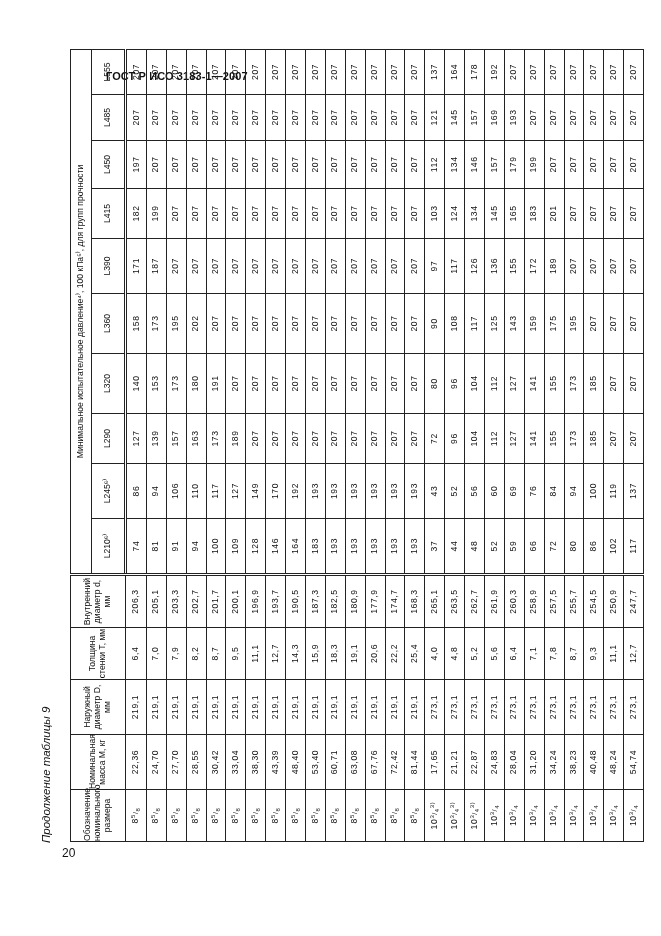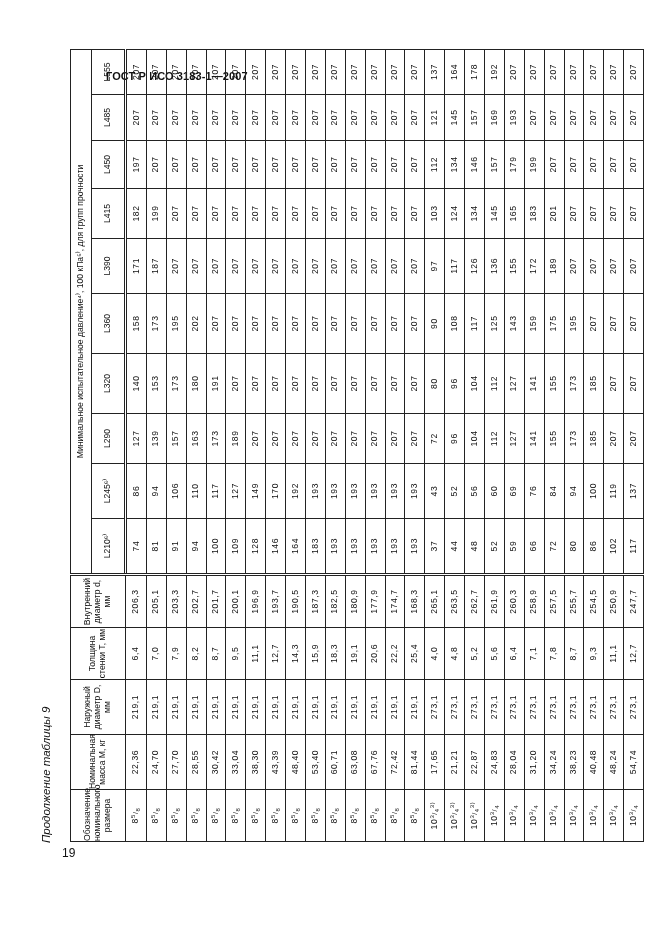--- a/index.html
+++ b/index.html
@@ -19,21 +19,21 @@
   td { height:18.9px; letter-spacing:0.6px; }
   sup { font-size:6px; vertical-align:top; position:relative; top:-1px; }
   .frac sup { font-size:6px; }
   .frac sub { font-size:6px; vertical-align:baseline; position:relative; top:2px; }
 </style>
 </head>
 <body>
 
 <div class="doc-title">ГОСТ Р ИСО 3183-1—2007</div>
 <div class="caption">Продолжение таблицы 9</div>
-<div class="page-num">19</div>
+<div class="page-num">20</div>
 
 <div class="rot">
   <table>
     <colgroup>
       <col style="width:52px">
         <col style="width:55px">
         <col style="width:55px">
         <col style="width:52px">
         <col style="width:53px">
       <col style="width:56px">

